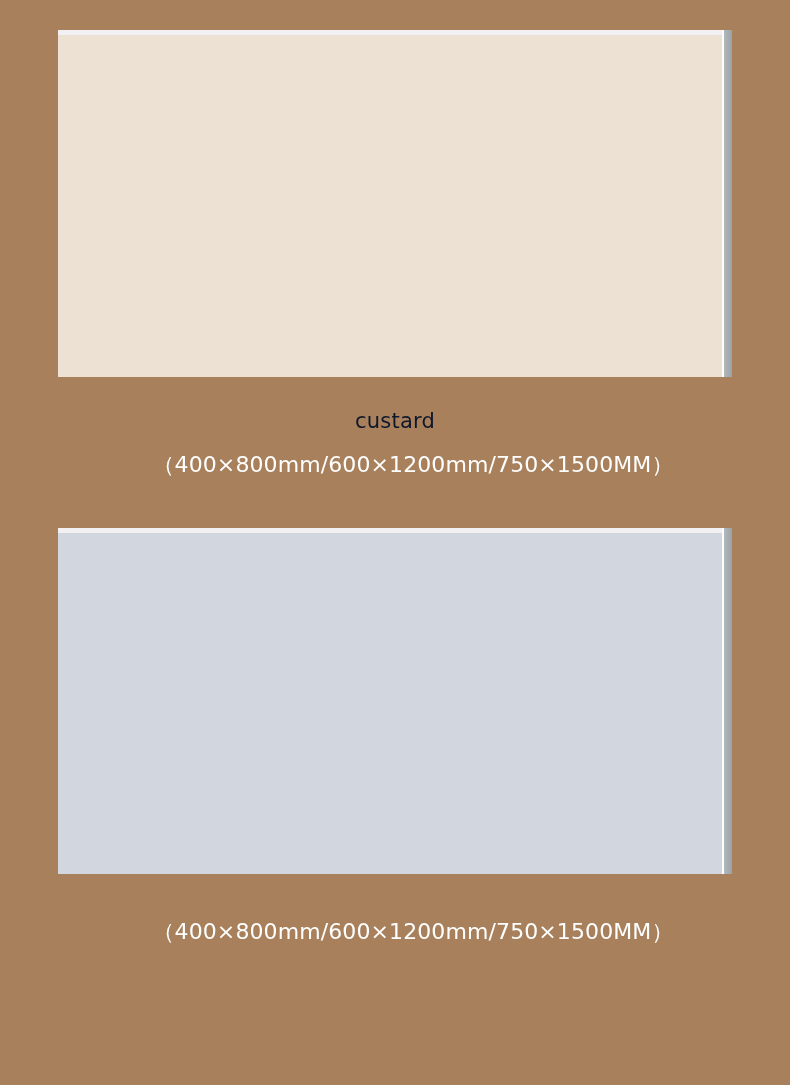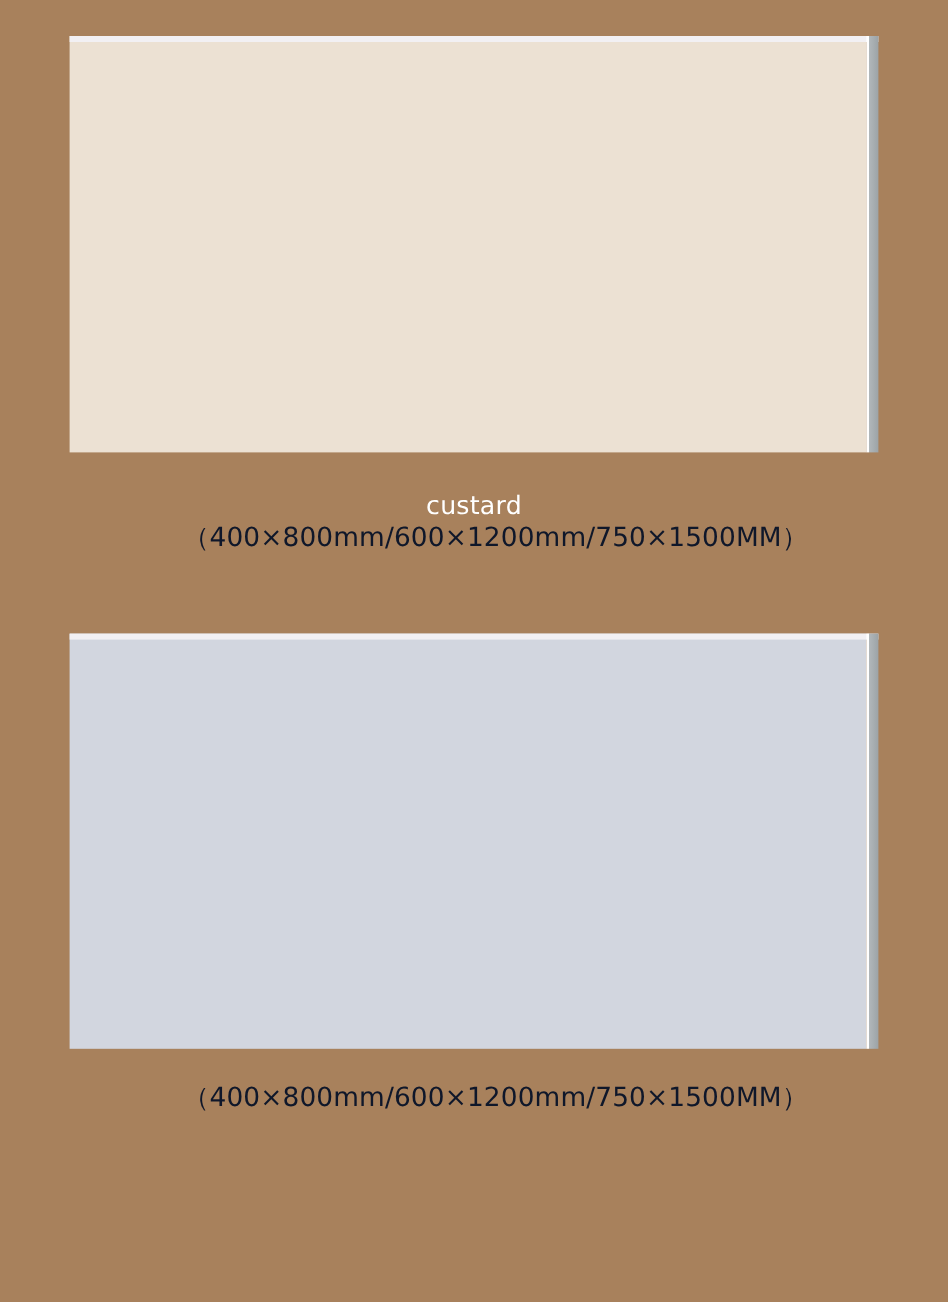--- a/index.html
+++ b/index.html
@@ -92,28 +92,28 @@
   .caption {
     position: absolute;
     left: 0;
     width: 790px;
     text-align: center;
     line-height: 1.08;
   }
   .caption-name {
     display: block;
     font-size: 21px;
-    color: #ffffff;
+    color: #0f172a;
     letter-spacing: 0.2px;
   }
   .caption-sizes {
     display: block;
-    margin-top: 4px;
+    margin-top: 20px;
     font-size: 22px;
-    color: #0f172a;
+    color: #ffffff;
     letter-spacing: 0.1px;
     padding-left: 36px;
   }
 
   #caption-custard { top: 410px; }
   #caption-milkash { top: 900px; }
 </style>
 </head>
 <body>
 

